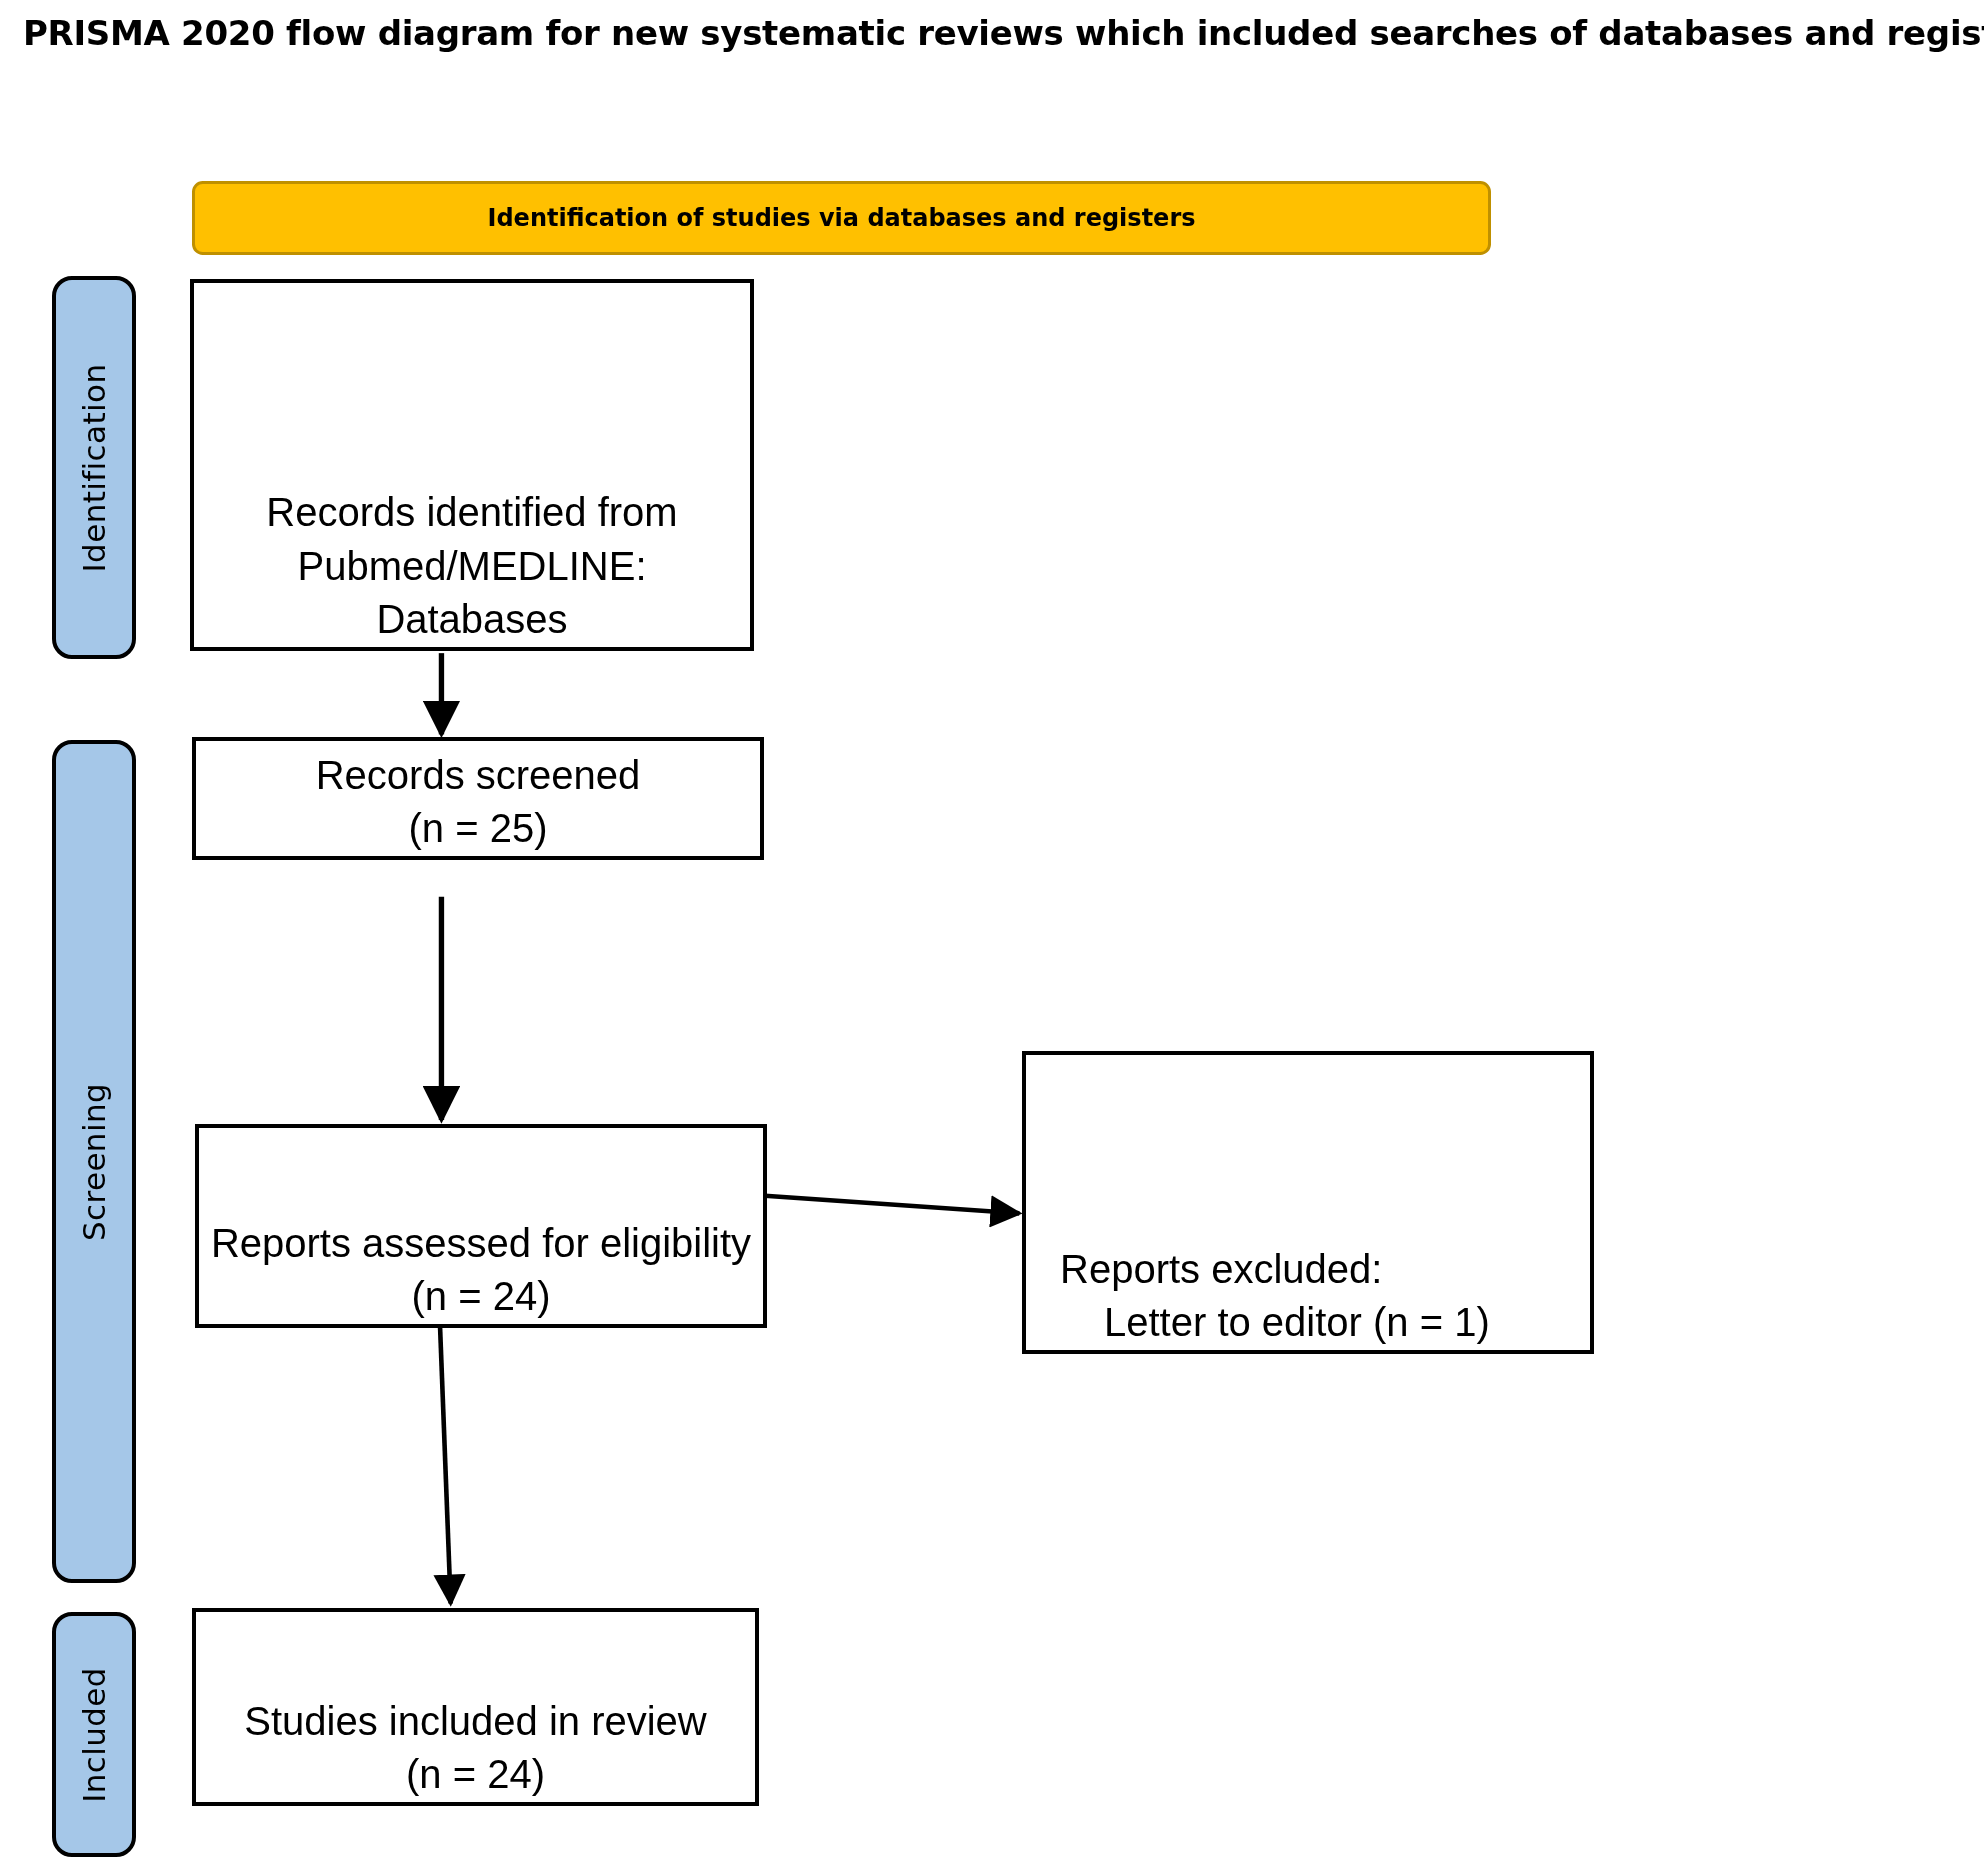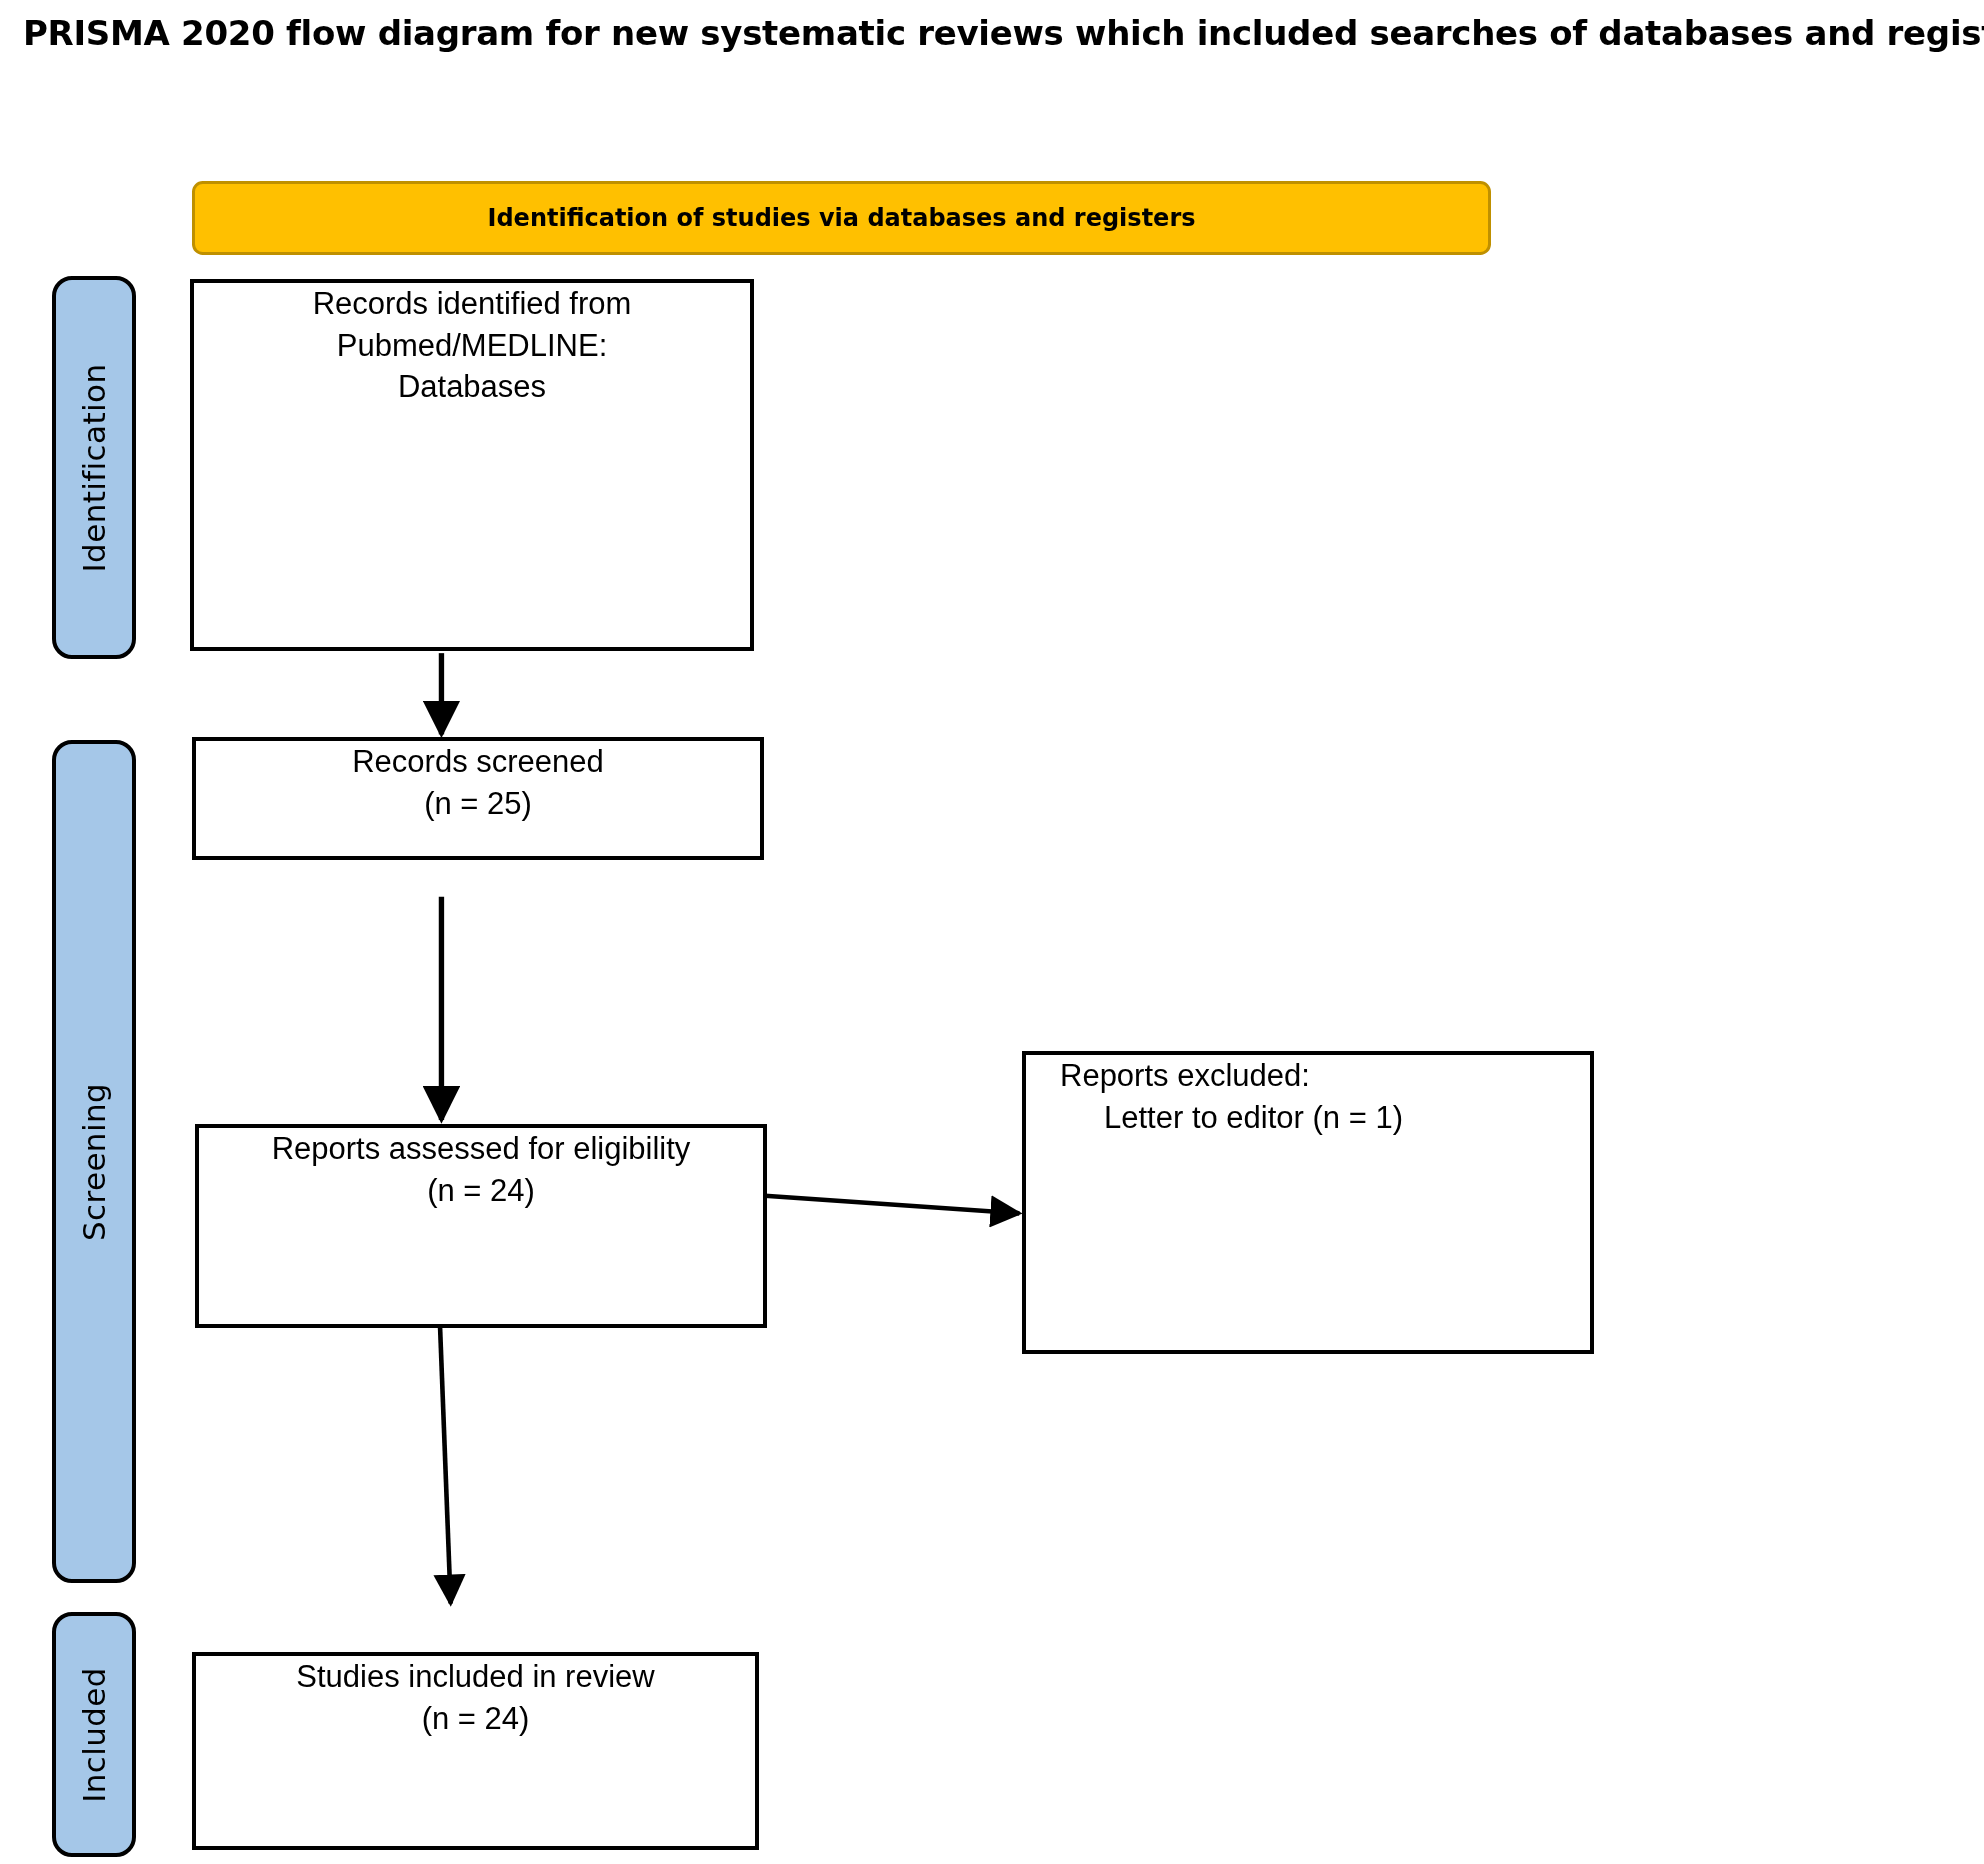--- a/index.html
+++ b/index.html
@@ -78,34 +78,34 @@
   #side-screening     { top: 740px;  height: 843px; }
   #side-included      { top: 1612px; height: 245px; }
 
   
   .flow-box {
     position: absolute;
     box-sizing: border-box;
     background: #ffffff;
     border: 4.6px solid #000000;
     display: flex;
-    align-items: flex-start;
+    align-items: flex-end;
     justify-content: center;
     text-align: center;
     font-family: "Liberation Sans", sans-serif;
-    font-size: 31px;
+    font-size: 40px;
     line-height: 1.34;
     color: #000000;
   }
   .flow-box .box-text { display: block; padding: 0 10.7px; }
 
   #box-identified   { left: 190px;  top: 279px;  width: 564px; height: 372px; }
   #box-screened     { left: 192px;  top: 737px;  width: 572px; height: 123px; }
   #box-eligibility  { left: 195px;  top: 1124px; width: 572px; height: 204px; }
-  #box-included     { left: 192px;  top: 1608px; width: 567px; height: 198px; margin-top: 44px; }
+  #box-included     { left: 192px;  top: 1608px; width: 567px; height: 198px; }
 
   #box-excluded {
     left: 1022px; top: 1051px; width: 572px; height: 303px;
     justify-content: flex-start;
     text-align: left;
   }
   #box-excluded .box-text { padding: 0 0 0 34px; }
   .indent-line { display: block; padding-left: 44px; }
 
   

